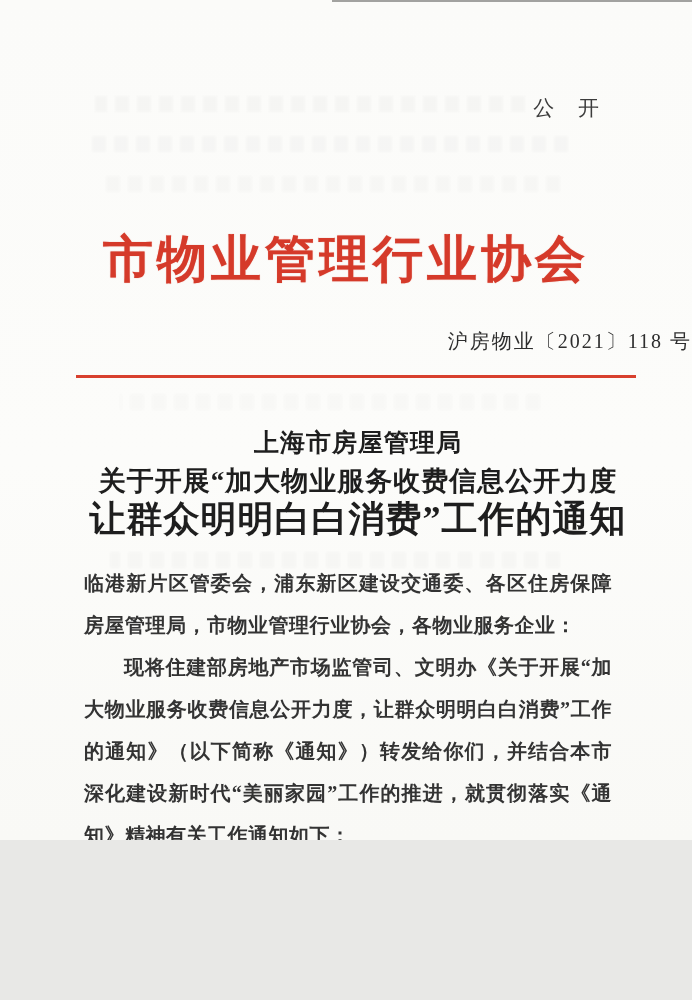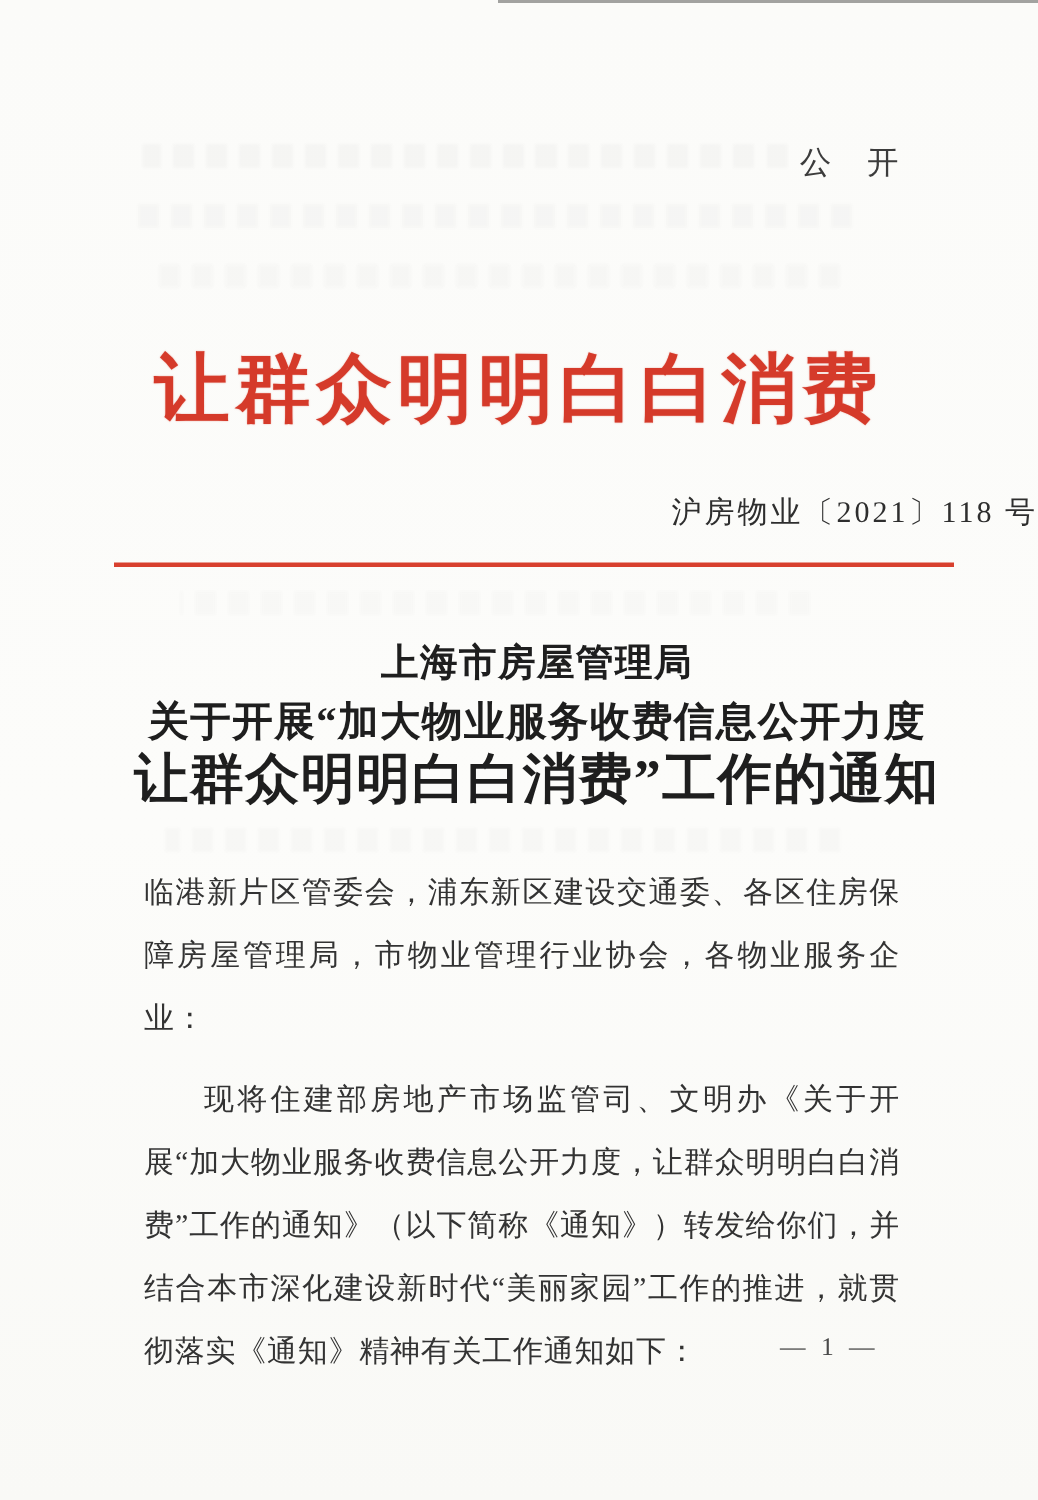--- a/index.html
+++ b/index.html
@@ -3,21 +3,21 @@
 <meta charset="utf-8">
 <style>
   html, body {
     margin: 0;
     padding: 0;
     background: #e8e8e6;
   }
   .page {
     position: relative;
     width: 692px;
-    height: 1000px;
+    height: 840px;
     margin: 0 auto;
     background: linear-gradient(180deg, #fbfbf9 0%, #fcfcfa 55%, #f9f9f6 100%);
     overflow: hidden;
     font-family: "Liberation Serif", "DejaVu Serif", serif;
     color: #333333;
   }
   .scan-edge {
     position: absolute;
     top: 0; right: 0;
     width: 360px; height: 2px;
@@ -100,21 +100,21 @@
     position: absolute;
     top: 562px;
     left: 84px;
     width: 528px;
     font-size: 20px;
     line-height: 42px;
     text-align: justify;
     letter-spacing: .5px;
     color: #333333;
   }
-  .body-text p { margin: 12px; }
+  .body-text p { margin: 0; font-weight: bold; }
   .body-text p.indent { text-indent: 2em; }
   .section-heading {
     margin-top: 6px;
     text-indent: 2em;
     font-family: "Liberation Sans", "DejaVu Sans", sans-serif;
     font-weight: 700;
     font-size: 21px;
     line-height: 40px;
     color: #2c2c2c;
   }
@@ -135,21 +135,21 @@
   <div class="scan-edge"></div>
 
   <div class="ghost g1"></div>
   <div class="ghost g2"></div>
   <div class="ghost g3"></div>
   <div class="ghost g5"></div>
   <div class="ghost g4"></div>
 
   <div class="classification">公 开</div>
 
-  <div class="letterhead">让群众明明白白消费</div>
+  <div class="letterhead">市物业管理行业协会</div>
 
   <div class="doc-number">沪房物业〔2021〕118 号</div>
 
   <hr class="red-line">
 
   <div class="doc-title">
     <div class="t-line1">上海市房屋管理局</div>
     <div class="t-line2">关于开展“加大物业服务收费信息公开力度</div>
     <div class="t-line3">让群众明明白白消费”工作的通知</div>
   </div>

